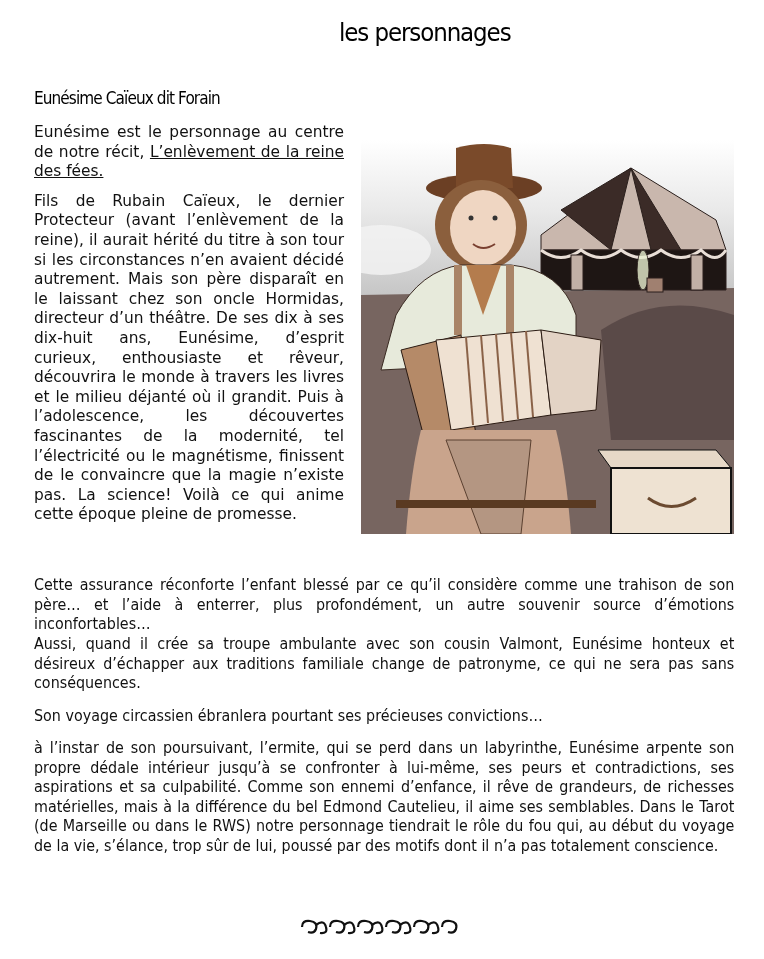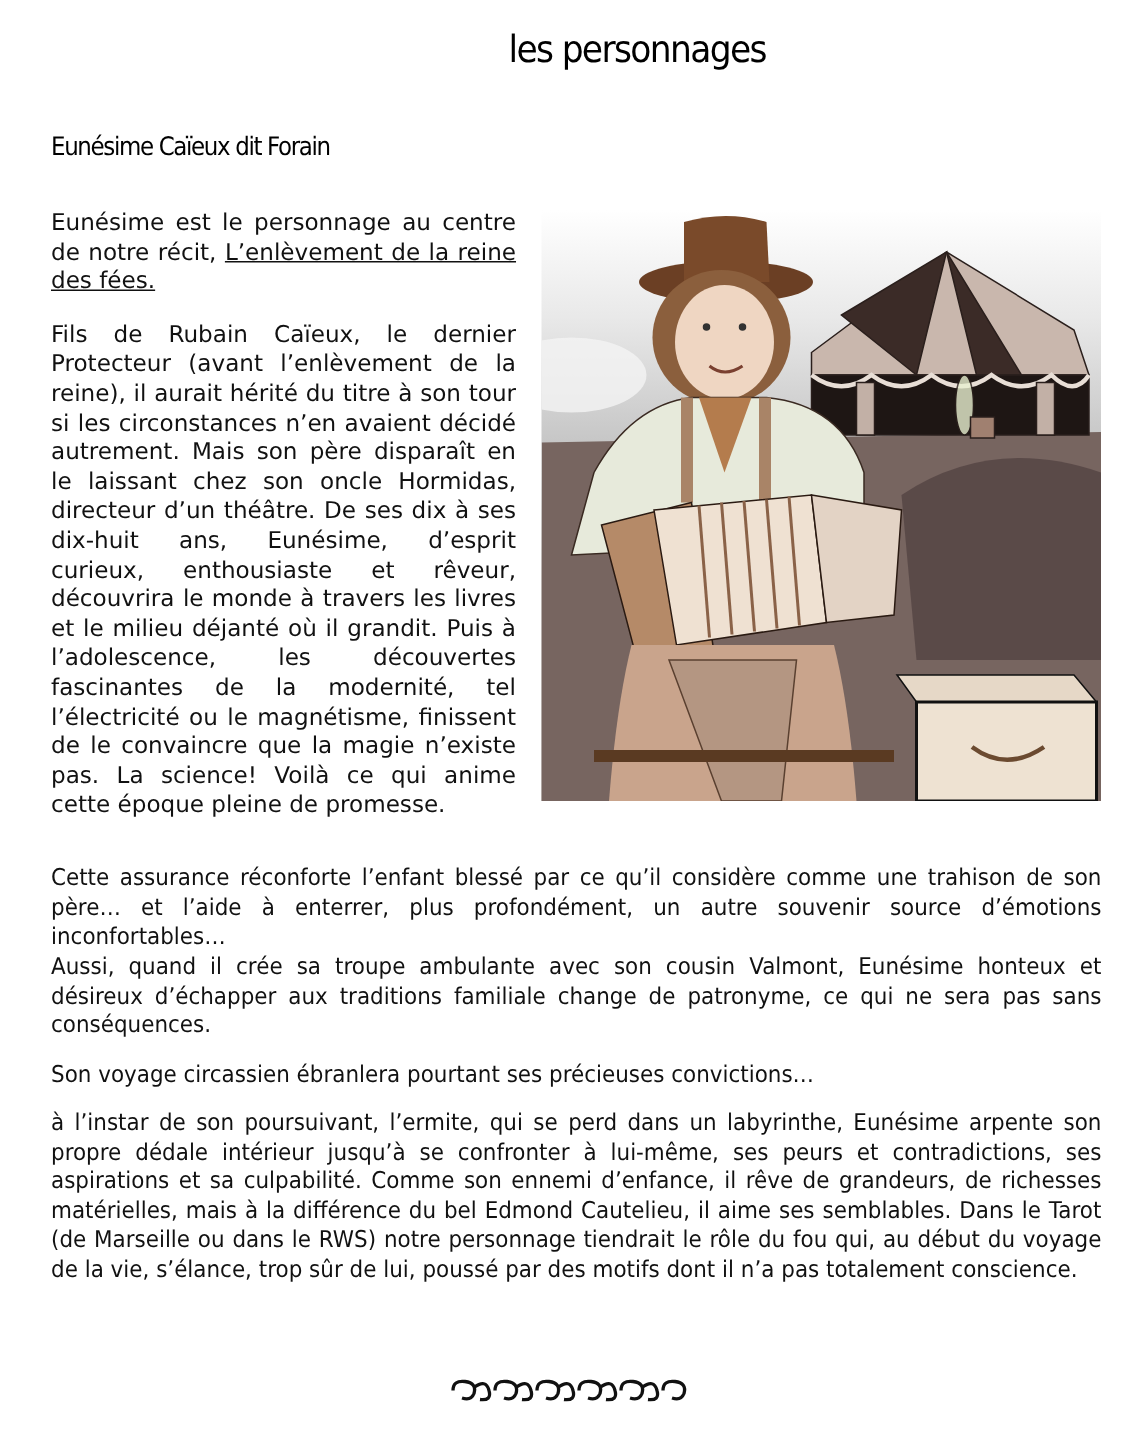--- a/index.html
+++ b/index.html
@@ -5,21 +5,21 @@
   html, body { margin:0; padding:0; background:#ffffff; }
   body { width:764px; height:959px; position:relative; overflow:hidden;
          font-family:"DejaVu Sans", sans-serif; color:#111; }
   .title { position:absolute; left:339px; top:18px; font-family:"DejaVu Sans", sans-serif;
            font-size:25px; letter-spacing:-1.2px; font-weight:400; color:#000;
            transform:scaleX(0.92); transform-origin:left top; }
   .subtitle { position:absolute; left:34px; top:88px; font-size:17px; letter-spacing:-1px;
               color:#000; transform:scaleX(0.9); transform-origin:left top; }
   .col { position:absolute; left:34px; width:310px; top:123px;
          font-size:15.4px; line-height:19.6px; text-align:justify; }
-  .col p { margin:16px 0 10px 0; }
+  .col p { margin:0 0 10px 0; }
   .col u { text-decoration:underline; }
   .illus { position:absolute; left:361px; top:140px; width:373px; height:394px; overflow:hidden;
            background:linear-gradient(#ffffff 0%, #e9e9e9 18%, #bdbdbd 45%, #8a7d78 62%, #6e5f59 100%); }
   .full { position:absolute; left:34px; width:700px; font-size:15.4px; line-height:19.6px;
           text-align:justify; font-family:"DejaVu Sans", sans-serif; }
   .full p { margin:0; }
   .cond { transform:scaleX(0.93); transform-origin:left top; width:753px; }
   .ornament { position:absolute; left:298px; top:917px; width:166px; height:20px; }
 </style>
 </head>

